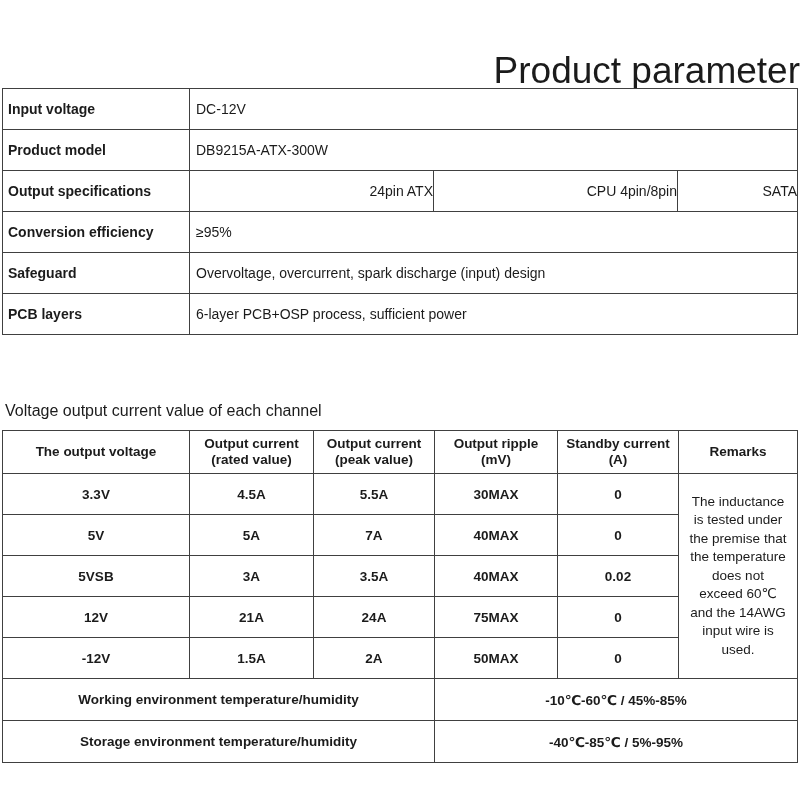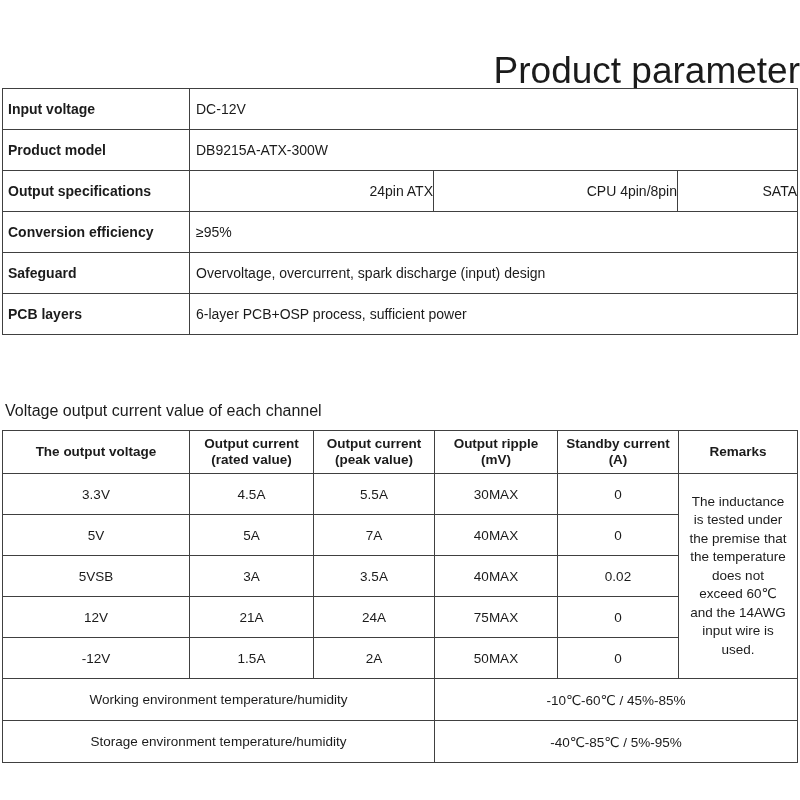--- a/index.html
+++ b/index.html
@@ -39,21 +39,21 @@
   #t1 .ctr { text-align: right; padding: 0; }
   
   .section-heading {
     position: absolute;
     left: 5px; top: 402px;
     font-size: 16px;
     font-weight: normal;
   }
   
   #t2 { left: 2px; top: 430px; width: 795px; }
-  #t2 td { font-size: 13.5px; text-align: center; }
+  #t2 td { font-size: 13.5px; text-align: center; font-weight: bold; }
   #t2 tr.hdr td { font-weight: bold; height: 43px; line-height: 16px; padding: 0 1px; }
   #t2 tr.data td { height: 41px; }
   #t2 td.remarks {
     font-weight: 400;
     line-height: 18.5px;
     padding: 0 10px;
     height: auto;
   }
   #t2 tr.env td { height: 42px; }
 </style>

